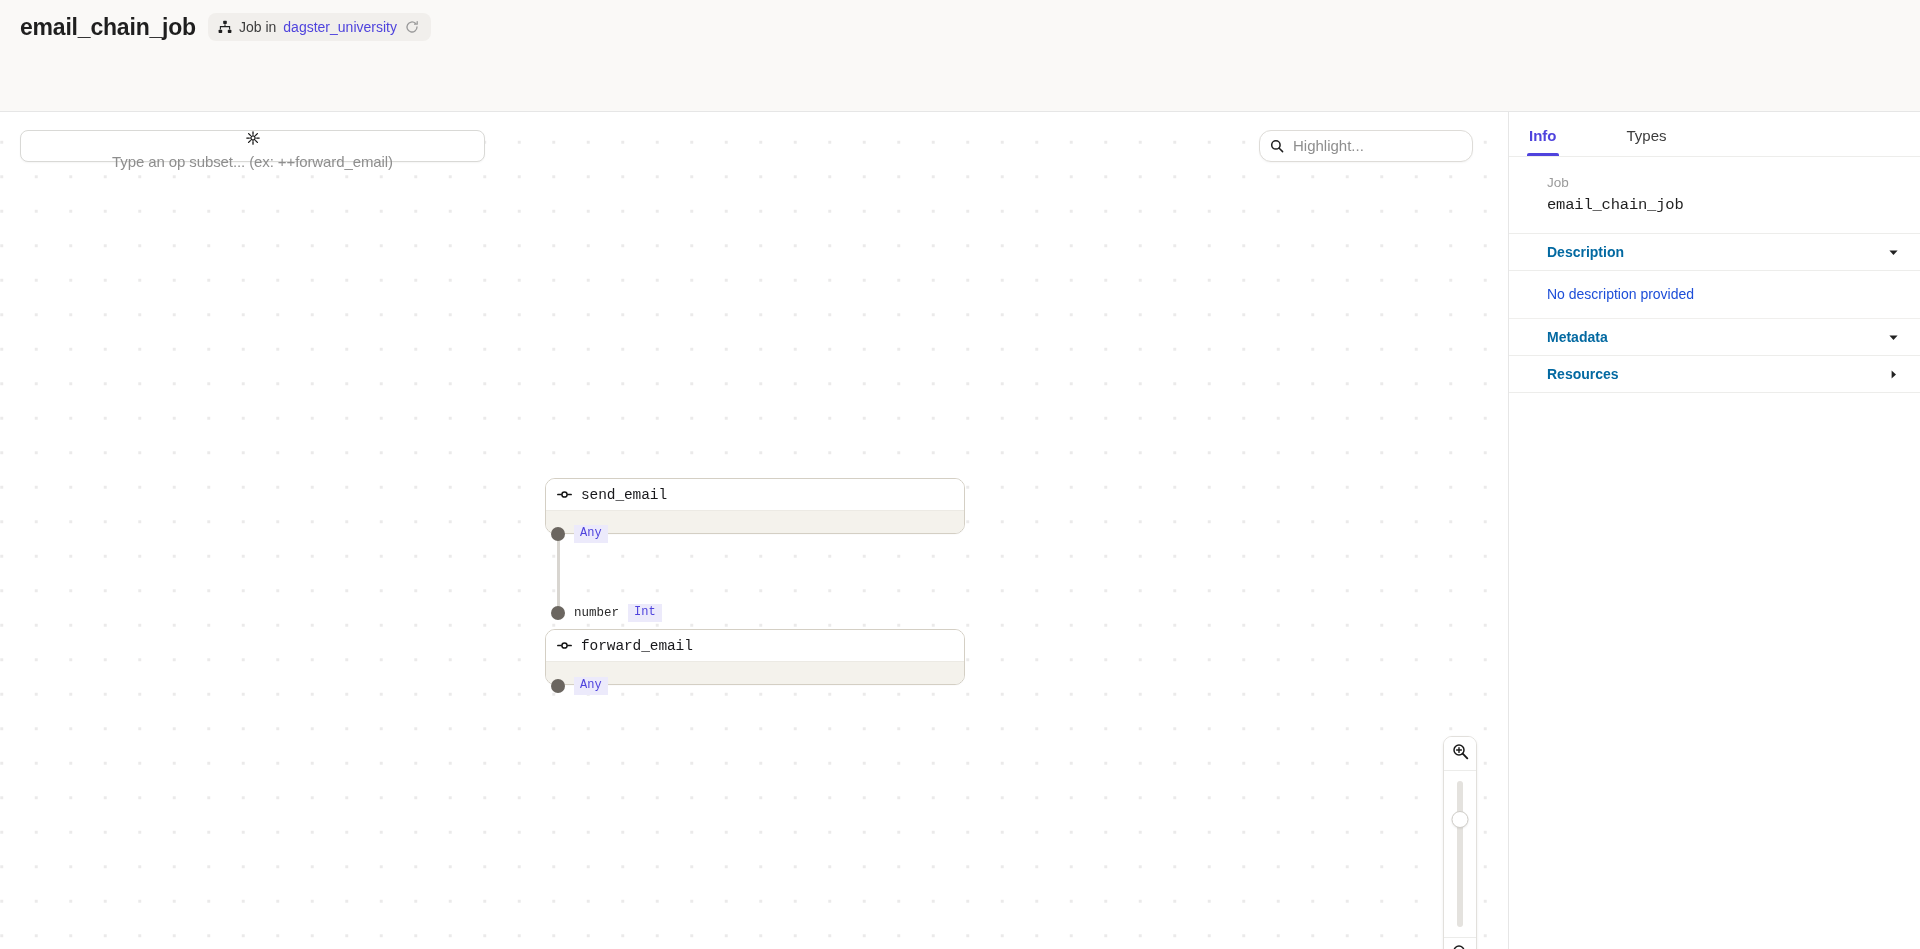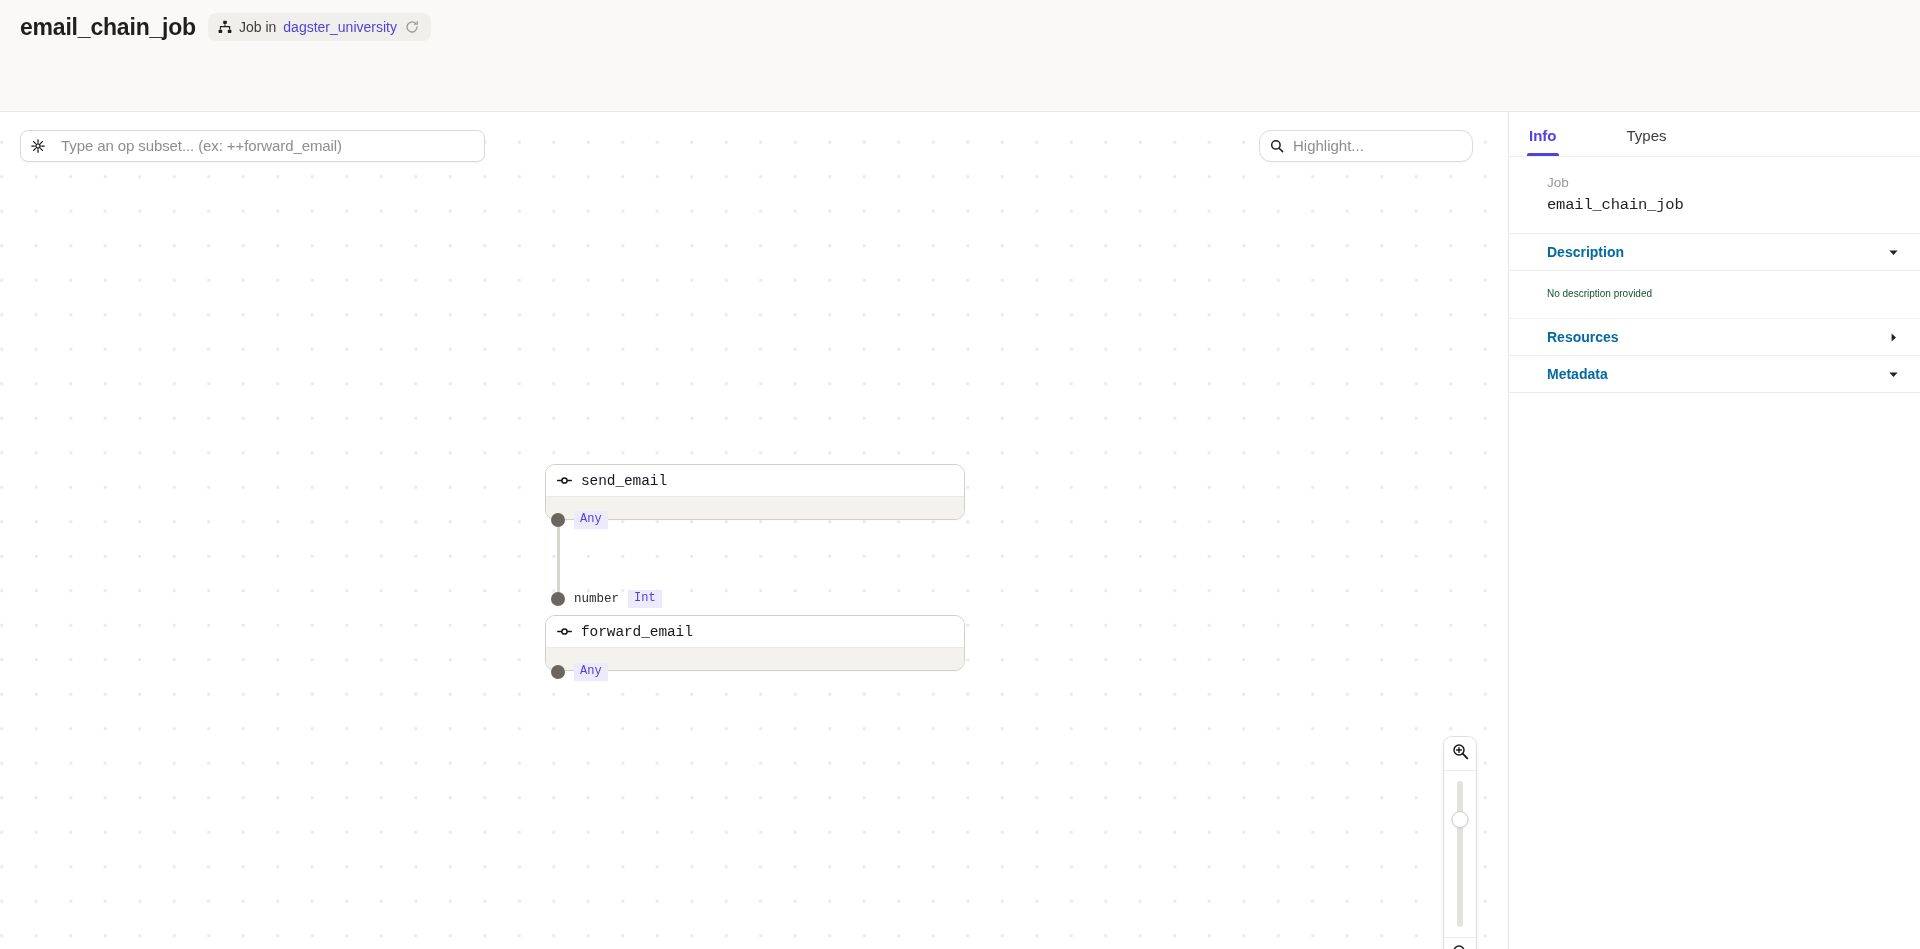--- a/index.html
+++ b/index.html
@@ -134,22 +134,23 @@
     position: absolute;
     left: 20px; top: 18px;
     width: 465px;
     height: 32px;
     background: #ffffff;
     border: 1px solid #d9d9d6;
     border-radius: 8px;
     box-shadow: 0 1px 2px rgba(0,0,0,0.045);
     display: flex;
     align-items: center;
-    gap: 16px;
+    gap: 8px;
     padding: 0 10px;
+    flex-direction: column;
   }
 
   .op-subset-input .spark-icon {
     display: flex; align-items: center; justify-content: center;
     width: 14px; height: 14px; flex: 0 0 14px;
     color: #111111;
   }
 
   .op-subset-input .ghost {
     font-size: 15px;
@@ -183,21 +184,21 @@
 
   .highlight-input .ghost {
     font-size: 15px;
     color: #8e8e8e;
     line-height: 18px;
   }
 
   
   .graph {
     position: absolute;
-    left: 545px; top: 320px;
+    left: 545px; top: 334px;
     width: 430px;
     height: 380px;
   }
 
   
   .op-node {
     position: absolute;
     left: 0;
     width: 420px;
     background: #ffffff;
@@ -425,22 +426,22 @@
 
   .sb-section .caret {
     display: flex; align-items: center; justify-content: center;
     width: 12px; height: 12px;
     color: #222222;
   }
 
   .sb-desc {
     padding: 13px 0 14px 38px;
     border-bottom: 1px solid #f0efed;
-    font-size: 10px;
-    color: #14532d;
+    font-size: 14px;
+    color: #1d4ed8;
     line-height: 20px;
   }
 </style>
 </head>
 <body>
 
 <div id="app">
 
   <div class="header">
 
@@ -584,31 +585,31 @@
       <span class="caret">
         <svg width="11" height="11" viewBox="0 0 11 11">
             <path d="M1.4 3.6 L5.5 8 L9.6 3.6 Z" fill="currentColor"></path>
           </svg>
       </span>
     </div>
 
     <div class="sb-desc">No description provided</div>
 
     <div class="sb-section">
+      <span class="sec-title">Metadata</span>
+      <span class="caret">
+        <svg width="11" height="11" viewBox="0 0 11 11">
+            <path d="M1.4 3.6 L5.5 8 L9.6 3.6 Z" fill="currentColor"></path>
+          </svg>
+      </span>
+    </div>
+
+    <div class="sb-section">
       <span class="sec-title">Resources</span>
       <span class="caret">
         <svg width="11" height="11" viewBox="0 0 11 11">
             <path d="M3.6 1.4 L8 5.5 L3.6 9.6 Z" fill="currentColor"></path>
           </svg>
       </span>
     </div>
-
-    <div class="sb-section">
-      <span class="sec-title">Metadata</span>
-      <span class="caret">
-        <svg width="11" height="11" viewBox="0 0 11 11">
-            <path d="M1.4 3.6 L5.5 8 L9.6 3.6 Z" fill="currentColor"></path>
-          </svg>
-      </span>
-    </div>
   </div>
 
 </div>
 
 </body></html>

